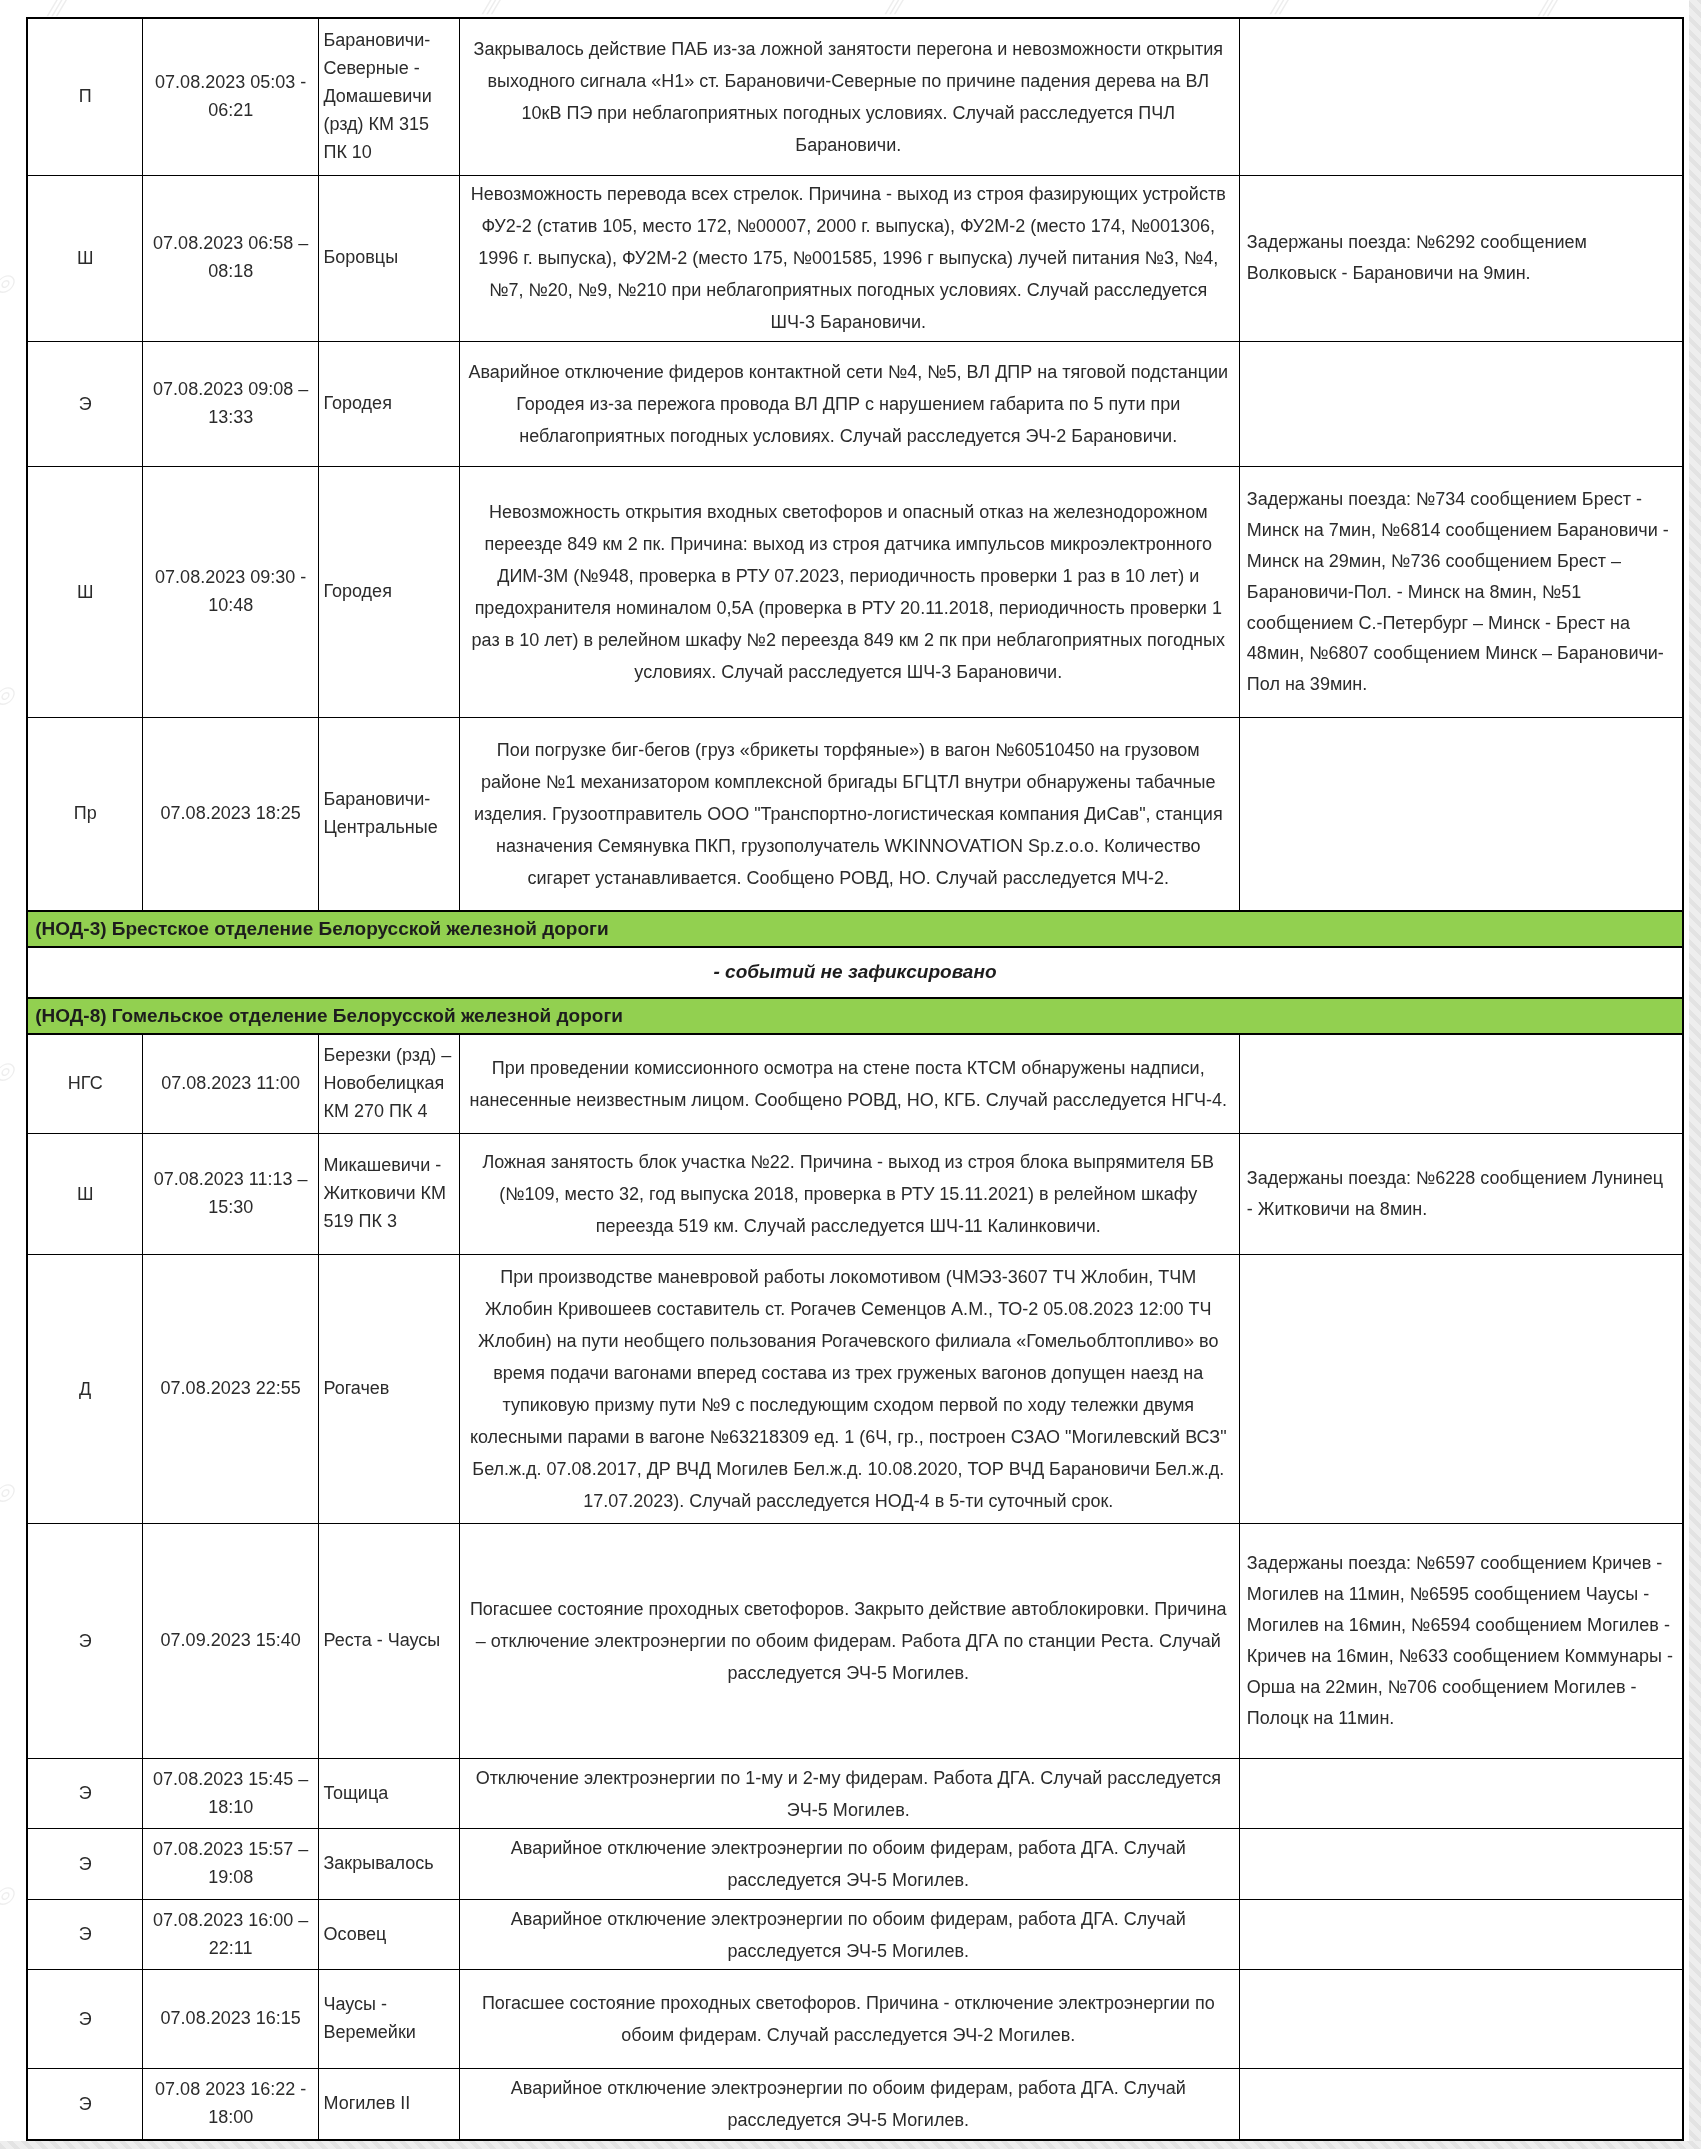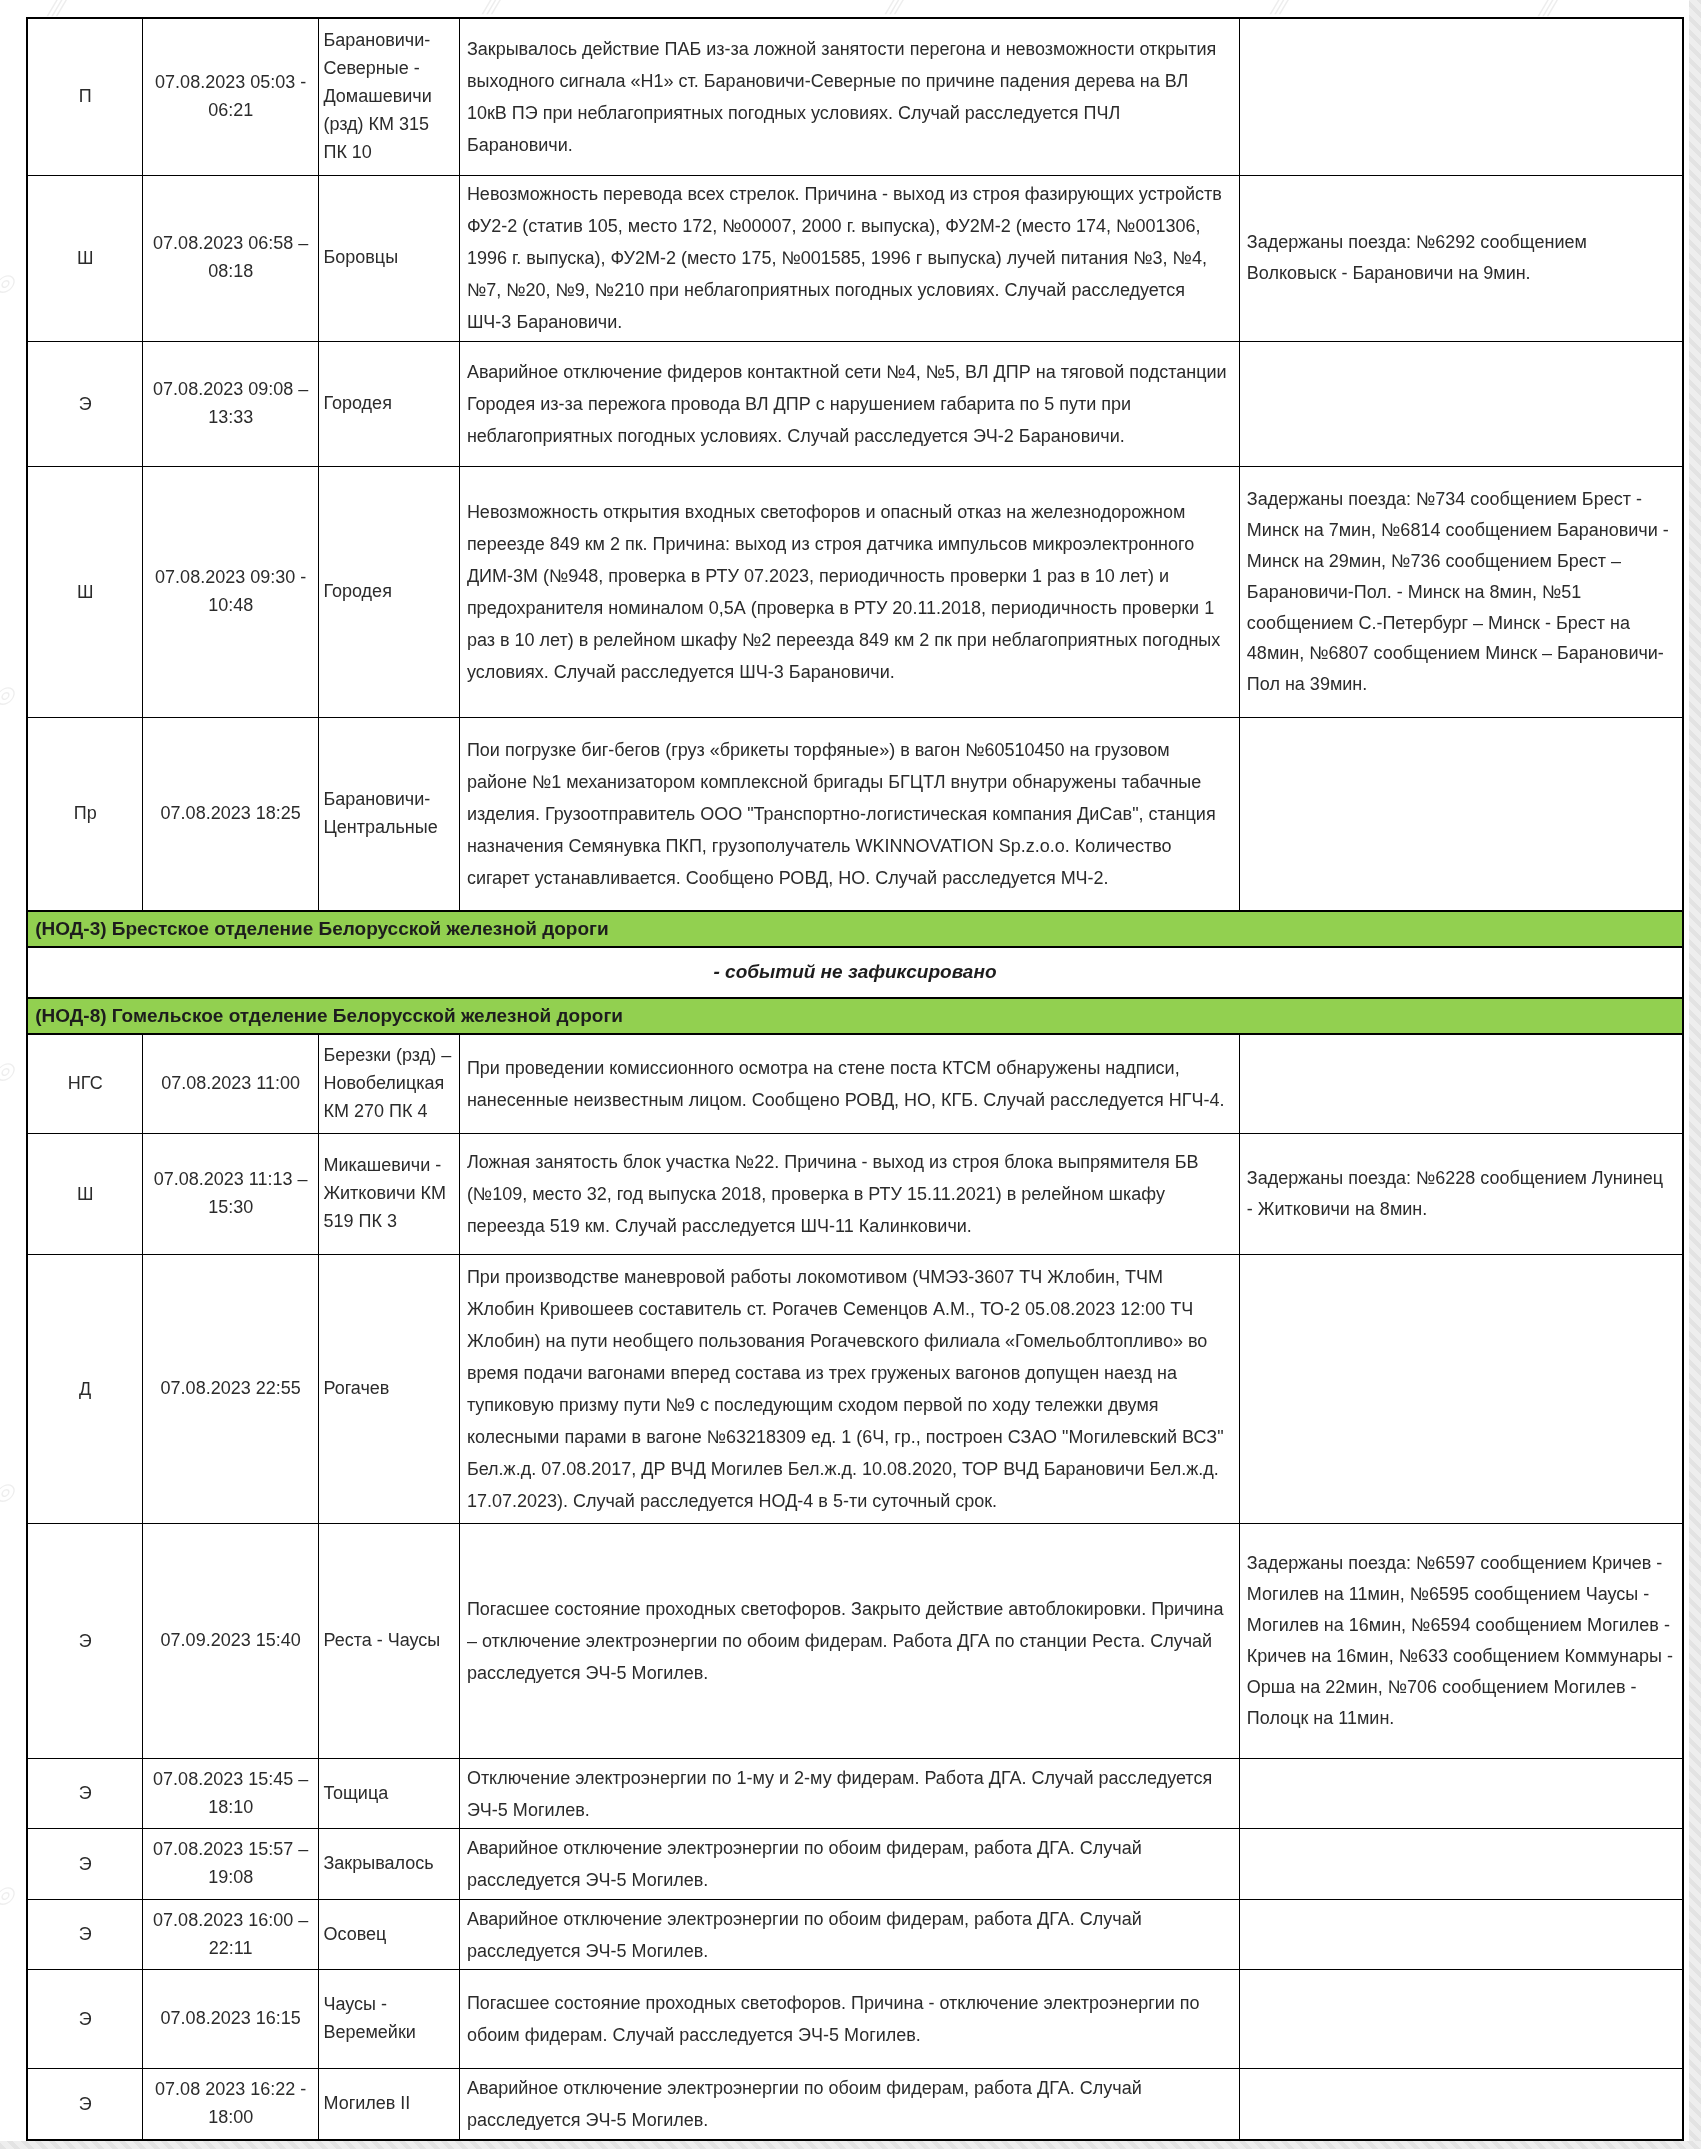--- a/index.html
+++ b/index.html
@@ -57,21 +57,21 @@
     text-align: center;
     padding: 1.8px 5.4px;
     line-height: 1.55;
   }
   td.location-cell {
     text-align: left;
     padding: 1.8px 4.5px;
     line-height: 1.55;
   }
   td.description-cell {
-    text-align: left;
+    text-align: center;
     padding: 2.7px 9px 2.7px 7.2px;
     line-height: 1.78;
   }
   td.delays-cell {
     text-align: left;
     padding: 2.7px 9px 2.7px 7.2px;
     line-height: 1.72;
     margin-left: 40px;
   }
   tr.division-row td {
@@ -210,21 +210,21 @@
           <td class="code-cell">Э</td>
           <td class="datetime-cell">07.08.2023 16:00 – 22:11</td>
           <td class="location-cell">Осовец</td>
           <td class="description-cell">Аварийное отключение электроэнергии по обоим фидерам, работа ДГА. Случай расследуется ЭЧ-5 Могилев.</td>
           <td class="delays-cell"></td>
         </tr>
         <tr style="height: 99px;">
           <td class="code-cell">Э</td>
           <td class="datetime-cell">07.08.2023 16:15</td>
           <td class="location-cell">Чаусы - Веремейки</td>
-          <td class="description-cell">Погасшее состояние проходных светофоров. Причина - отключение электроэнергии по обоим фидерам. Случай расследуется ЭЧ-5 Могилев.</td>
+          <td class="description-cell">Погасшее состояние проходных светофоров. Причина - отключение электроэнергии по обоим фидерам. Случай расследуется ЭЧ-2 Могилев.</td>
           <td class="delays-cell"></td>
         </tr>
         <tr style="height: 70px;">
           <td class="code-cell">Э</td>
           <td class="datetime-cell">07.08 2023 16:22 - 18:00</td>
           <td class="location-cell">Могилев II</td>
           <td class="description-cell">Аварийное отключение электроэнергии по обоим фидерам, работа ДГА. Случай расследуется ЭЧ-5 Могилев.</td>
           <td class="delays-cell"></td>
         </tr>
       </tbody>

